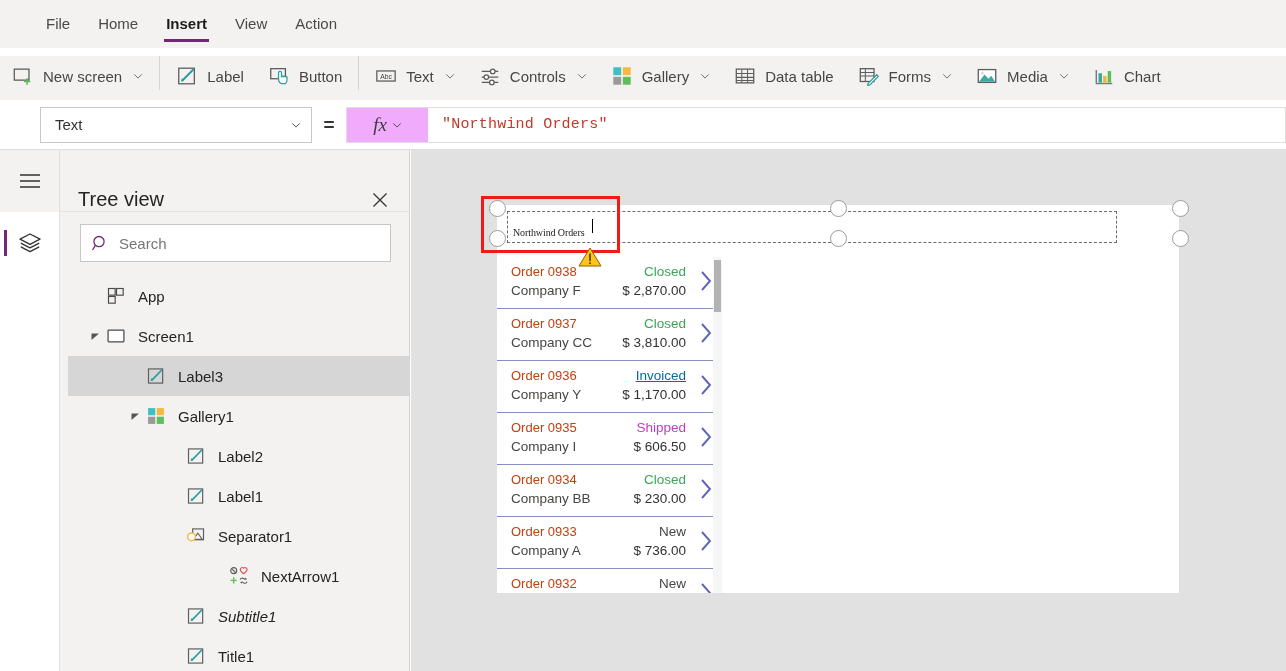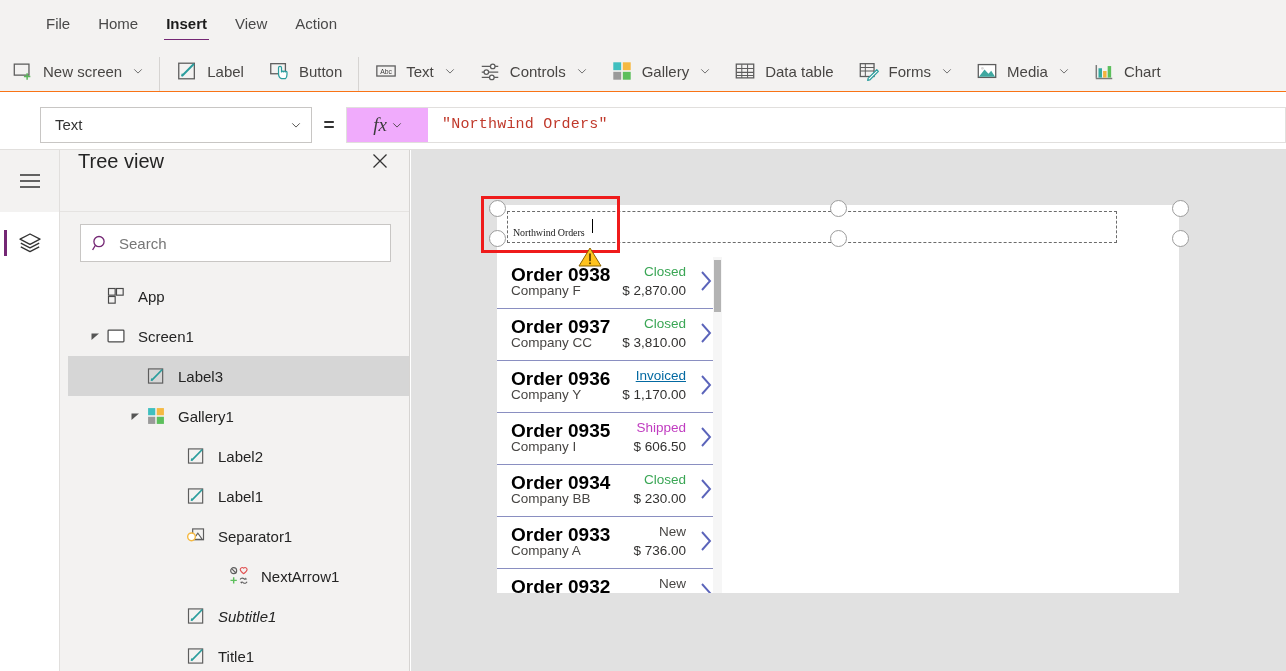--- a/index.html
+++ b/index.html
@@ -39,25 +39,25 @@
   .menu-item.active::after {
     content: "";
     position: absolute;
     left: 12px; right: 12px; bottom: 6px;
     height: 3px;
     background: #742774;
   }
 
   
   .ribbon {
-    position: absolute; left: 0; top: 40px;
+    position: absolute; left: 0; top: 56px;
     width: 1286px; height: 52px;
     background: #f3f2f1;
-    border-bottom: 1px solid #f97316;
-    display: flex; align-items: flex-end;
+    border-bottom: 3px solid #f97316;
+    display: flex; align-items: flex-start;
     overflow: hidden;
   }
   .rb-sep {
     width: 1px; height: 34px;
     background: #d6d4d2;
     margin: 0 4px;
     flex: none;
   }
   .rb-btn {
     display: flex; align-items: center;
@@ -158,21 +158,21 @@
 
   
   .treepanel {
     position: absolute; left: 60px; top: 150px;
     width: 350px; height: 521px;
     background: #f3f2f1;
     border-right: 1px solid #d6d4d2;
   }
   .tree-head {
     height: 62px;
-    display: flex; align-items: flex-start;
+    display: flex; align-items: flex-end;
     padding: 0 18px;
     border-bottom: 1px solid #e5e3e1;
   }
   .tree-title { flex: 1; font-size: 20px; color: #242424; }
   .close-x { width: 22px; height: 22px; cursor: pointer; }
   .search-wrap { padding: 12px 18px 14px 20px; }
   .search-box {
     height: 38px;
     background: #ffffff;
     border: 1px solid #c8c6c4;
@@ -225,21 +225,21 @@
     position: relative;
     height: 52px;
     border-bottom: 1px solid #8a8fc1;
     padding: 7px 0 0 14px;
   }
   .grow-l1, .grow-l2 {
     display: flex; align-items: baseline;
     height: 19px;
   }
   .g-title {
-    font-size: 19px; font-weight: bold; color: #000000;
+    font-size: 13px; font-weight: normal; color: #c2410c;
     white-space: nowrap;
   }
   .g-sub { font-size: 13.5px; color: #484644; white-space: nowrap; }
   .g-status {
     position: absolute; right: 36px;
     font-size: 13.5px;
     text-align: right;
     white-space: nowrap;
   }
   .g-amt {

